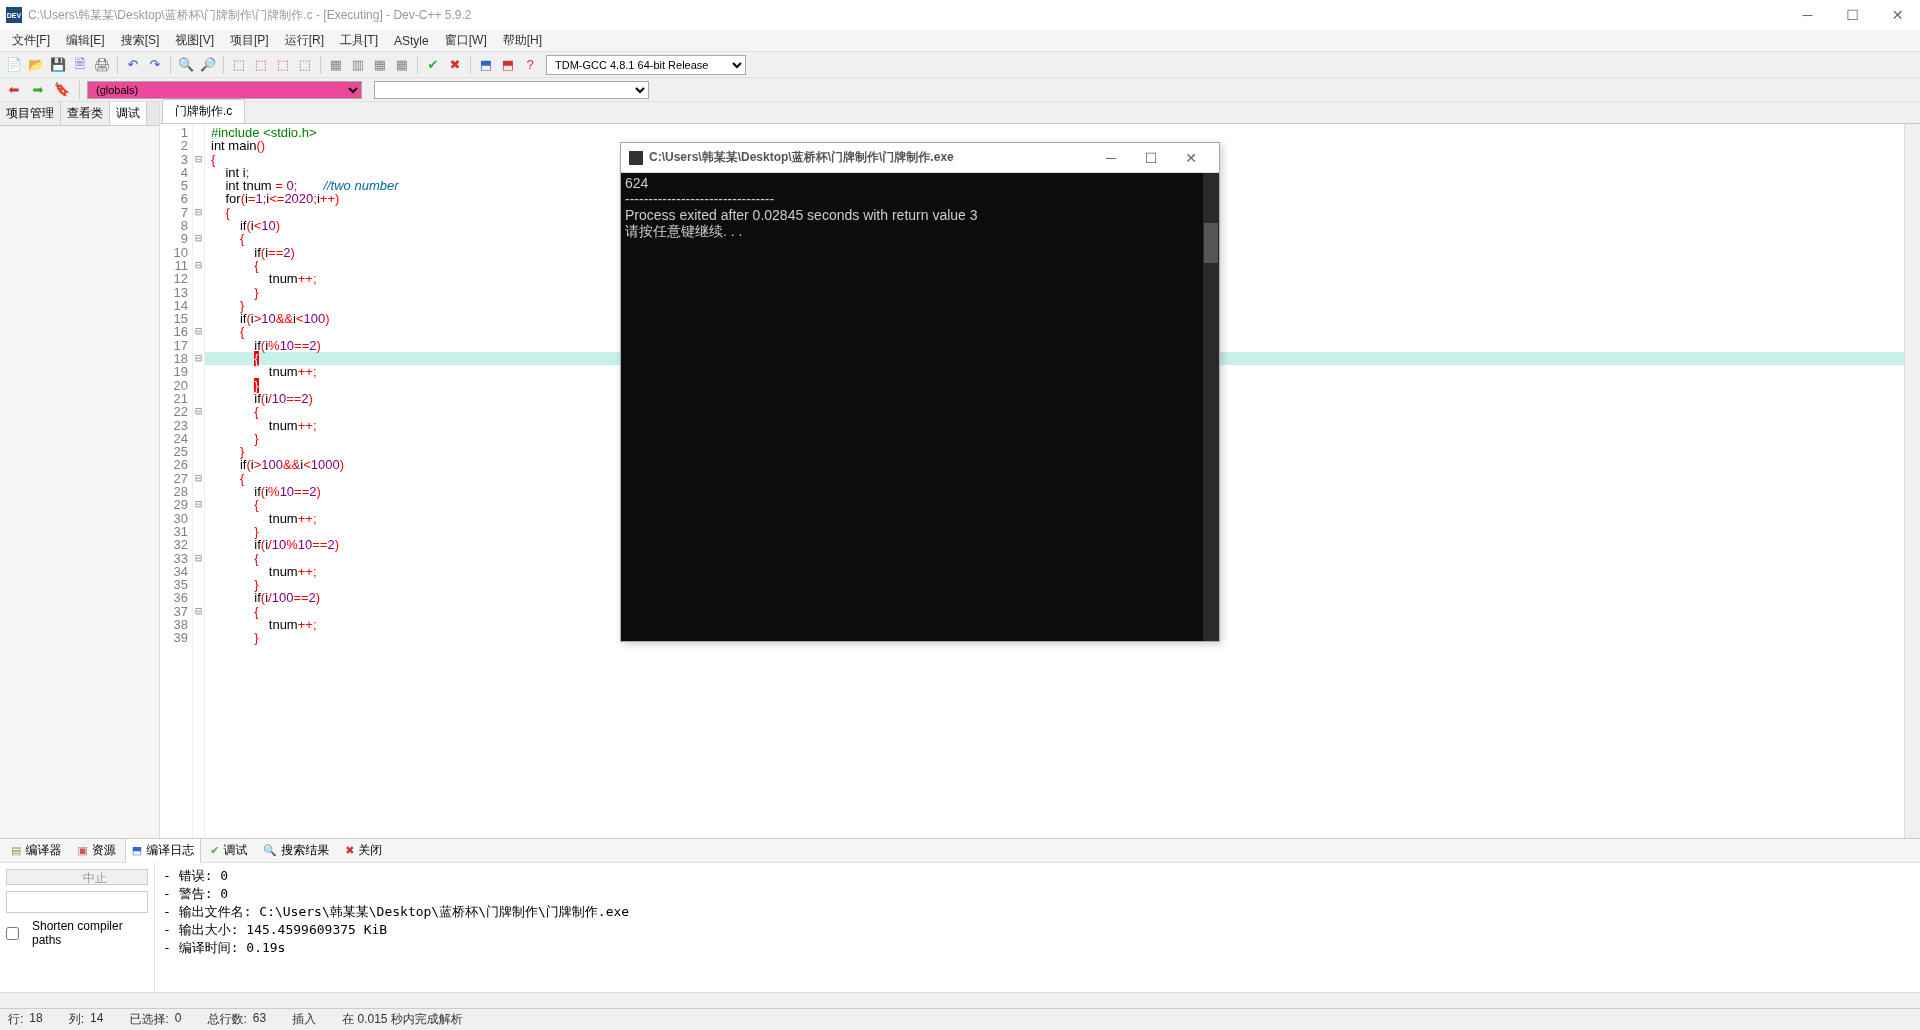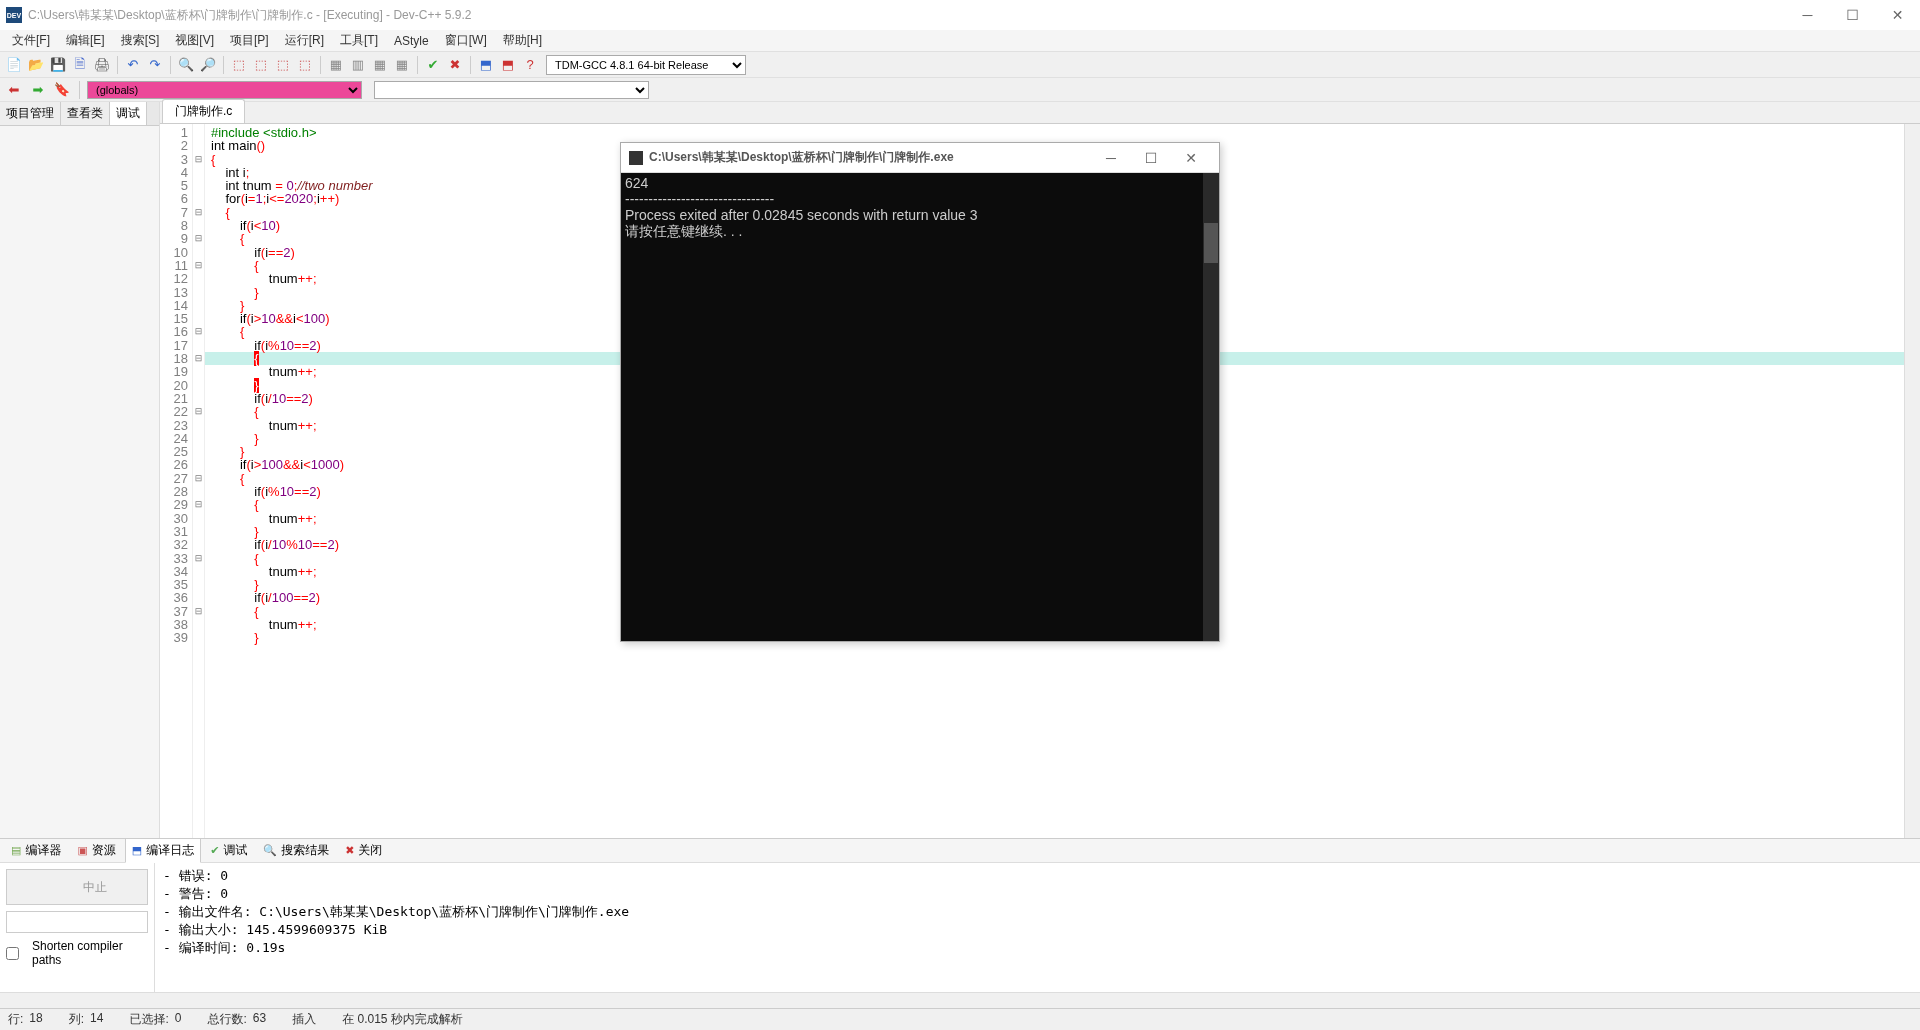--- a/index.html
+++ b/index.html
@@ -47,21 +47,21 @@
 .fold-gutter { width: 12px; background: #fff; border-right: 1px solid #eee; line-height: 13.3px; padding-top: 2px; }
 .fold-mark { display: block; height: 13.3px; text-align: center; color: #808080; font-size: 9px; cursor: pointer; }
 .code { flex: 1; white-space: pre; line-height: 13.3px; padding: 2px 0 0 6px; position: relative; color: #000; }
 .code .line { height: 13.3px; }
 .hl-line { position: absolute; left: 0; right: 0; height: 13.3px; background: #c7f0ea; z-index: 0; }
 .code .line > * { position: relative; z-index: 1; }
 .kw { font-weight: normal; color: #000; }
 .pp { color: #008000; }
 .op { color: #ff0000; }
 .num { color: #800080; }
-.cmt { color: #7f1d1d; font-style: italic; }
+.cmt { color: #0369a1; font-style: italic; margin-left: 26px; }
 .brace-hl { background: #ff0000; color: #fff; }
 
 .editor-scrollbar { width: 16px; background: #f0f0f0; border-left: 1px solid #ddd; }
 
 
 .console-win { position: absolute; top: 142px; left: 620px; width: 600px; height: 500px; background: #fff; border: 1px solid #aaa; box-shadow: 2px 2px 8px rgba(0,0,0,0.2); z-index: 100; }
 .console-title { height: 30px; background: #fff; display: flex; align-items: center; padding: 0 8px; border-bottom: 1px solid #ddd; }
 .console-title .c-icon { width: 14px; height: 14px; background: #333; margin-right: 6px; }
 .console-title .c-text { color: #555; font-size: 12px; flex: 1; font-weight: bold; }
 .console-title .c-btn { width: 40px; text-align: center; color: #666; cursor: pointer; font-size: 14px; }
@@ -70,21 +70,21 @@
 .console-thumb { width: 14px; height: 40px; background: #555; margin: 18px 1px 0; }
 
 
 .bottom-panel { height: 170px; background: #fff; border-top: 1px solid #ccc; display: flex; flex-direction: column; }
 .bottom-tabs { height: 24px; display: flex; align-items: center; background: #f5f5f5; border-bottom: 1px solid #ddd; padding: 0 4px; gap: 2px; }
 .b-tab { padding: 3px 6px; display: flex; align-items: center; gap: 4px; cursor: pointer; font-size: 12px; border: 1px solid transparent; }
 .b-tab.active { background: #fff; border: 1px solid #ccc; border-bottom-color: #fff; }
 .b-tab .bi { font-size: 11px; }
 .bottom-body { flex: 1; display: flex; }
 .bottom-left { width: 155px; border-right: 1px solid #ddd; padding: 6px; display: flex; flex-direction: column; gap: 6px; }
-.bottom-left button { height: 36px; background: #f0f0f0; border: 1px solid #ccc; color: #999; font-size: 12px; padding-left: 36px; }
+.bottom-left button { height: 16px; background: #f0f0f0; border: 1px solid #ccc; color: #999; font-size: 12px; padding-left: 36px; }
 .bottom-left input[type=text] { height: 22px; border: 1px solid #ccc; }
 .bottom-left label { font-size: 12px; display: flex; align-items: center; gap: 13px; }
 .bottom-log { flex: 1; font-family: "NSimSun", Consolas, monospace; font-size: 13px; padding: 4px 8px; white-space: pre; overflow: auto; color: #000; }
 .bottom-scroll-h { height: 16px; background: #f0f0f0; border-top: 1px solid #ddd; }
 
 
 .statusbar { height: 22px; background: #f0f0f0; border-top: 1px solid #ccc; display: flex; align-items: center; padding: 0 8px; gap: 26px; font-size: 12px; color: #333; }
 .statusbar .sb-item { display: flex; gap: 6px; }
 </style>
 </head>

